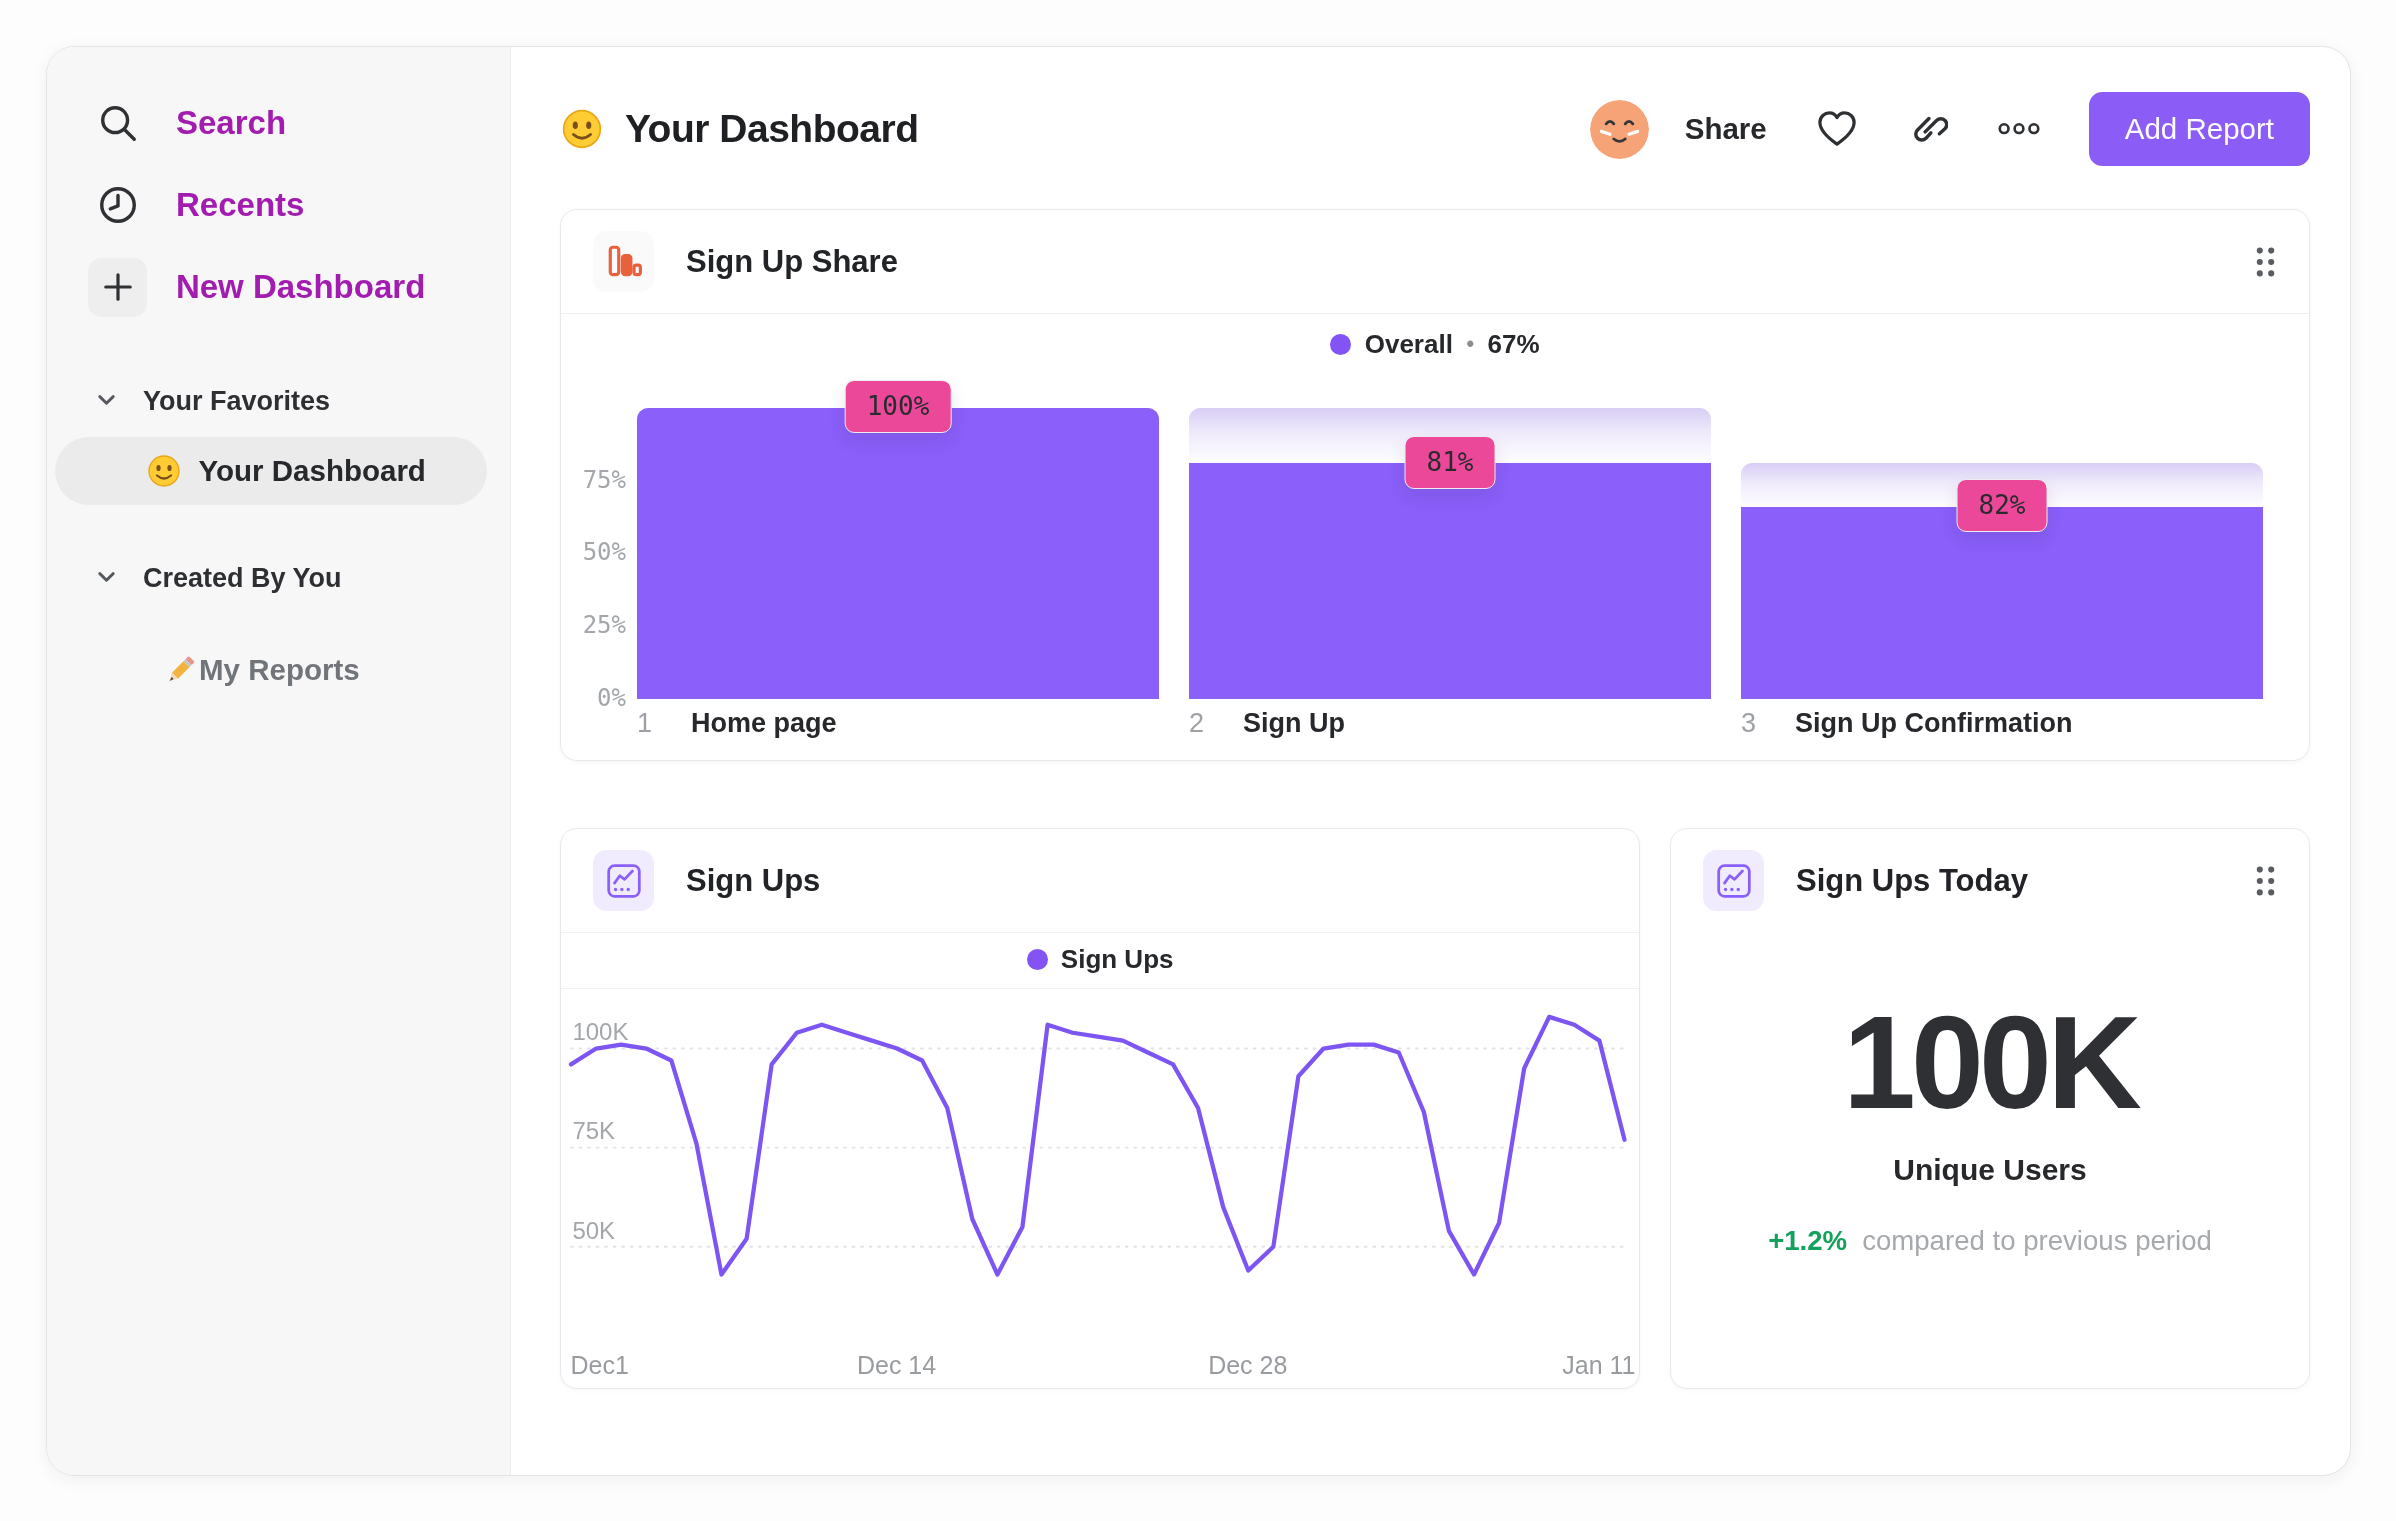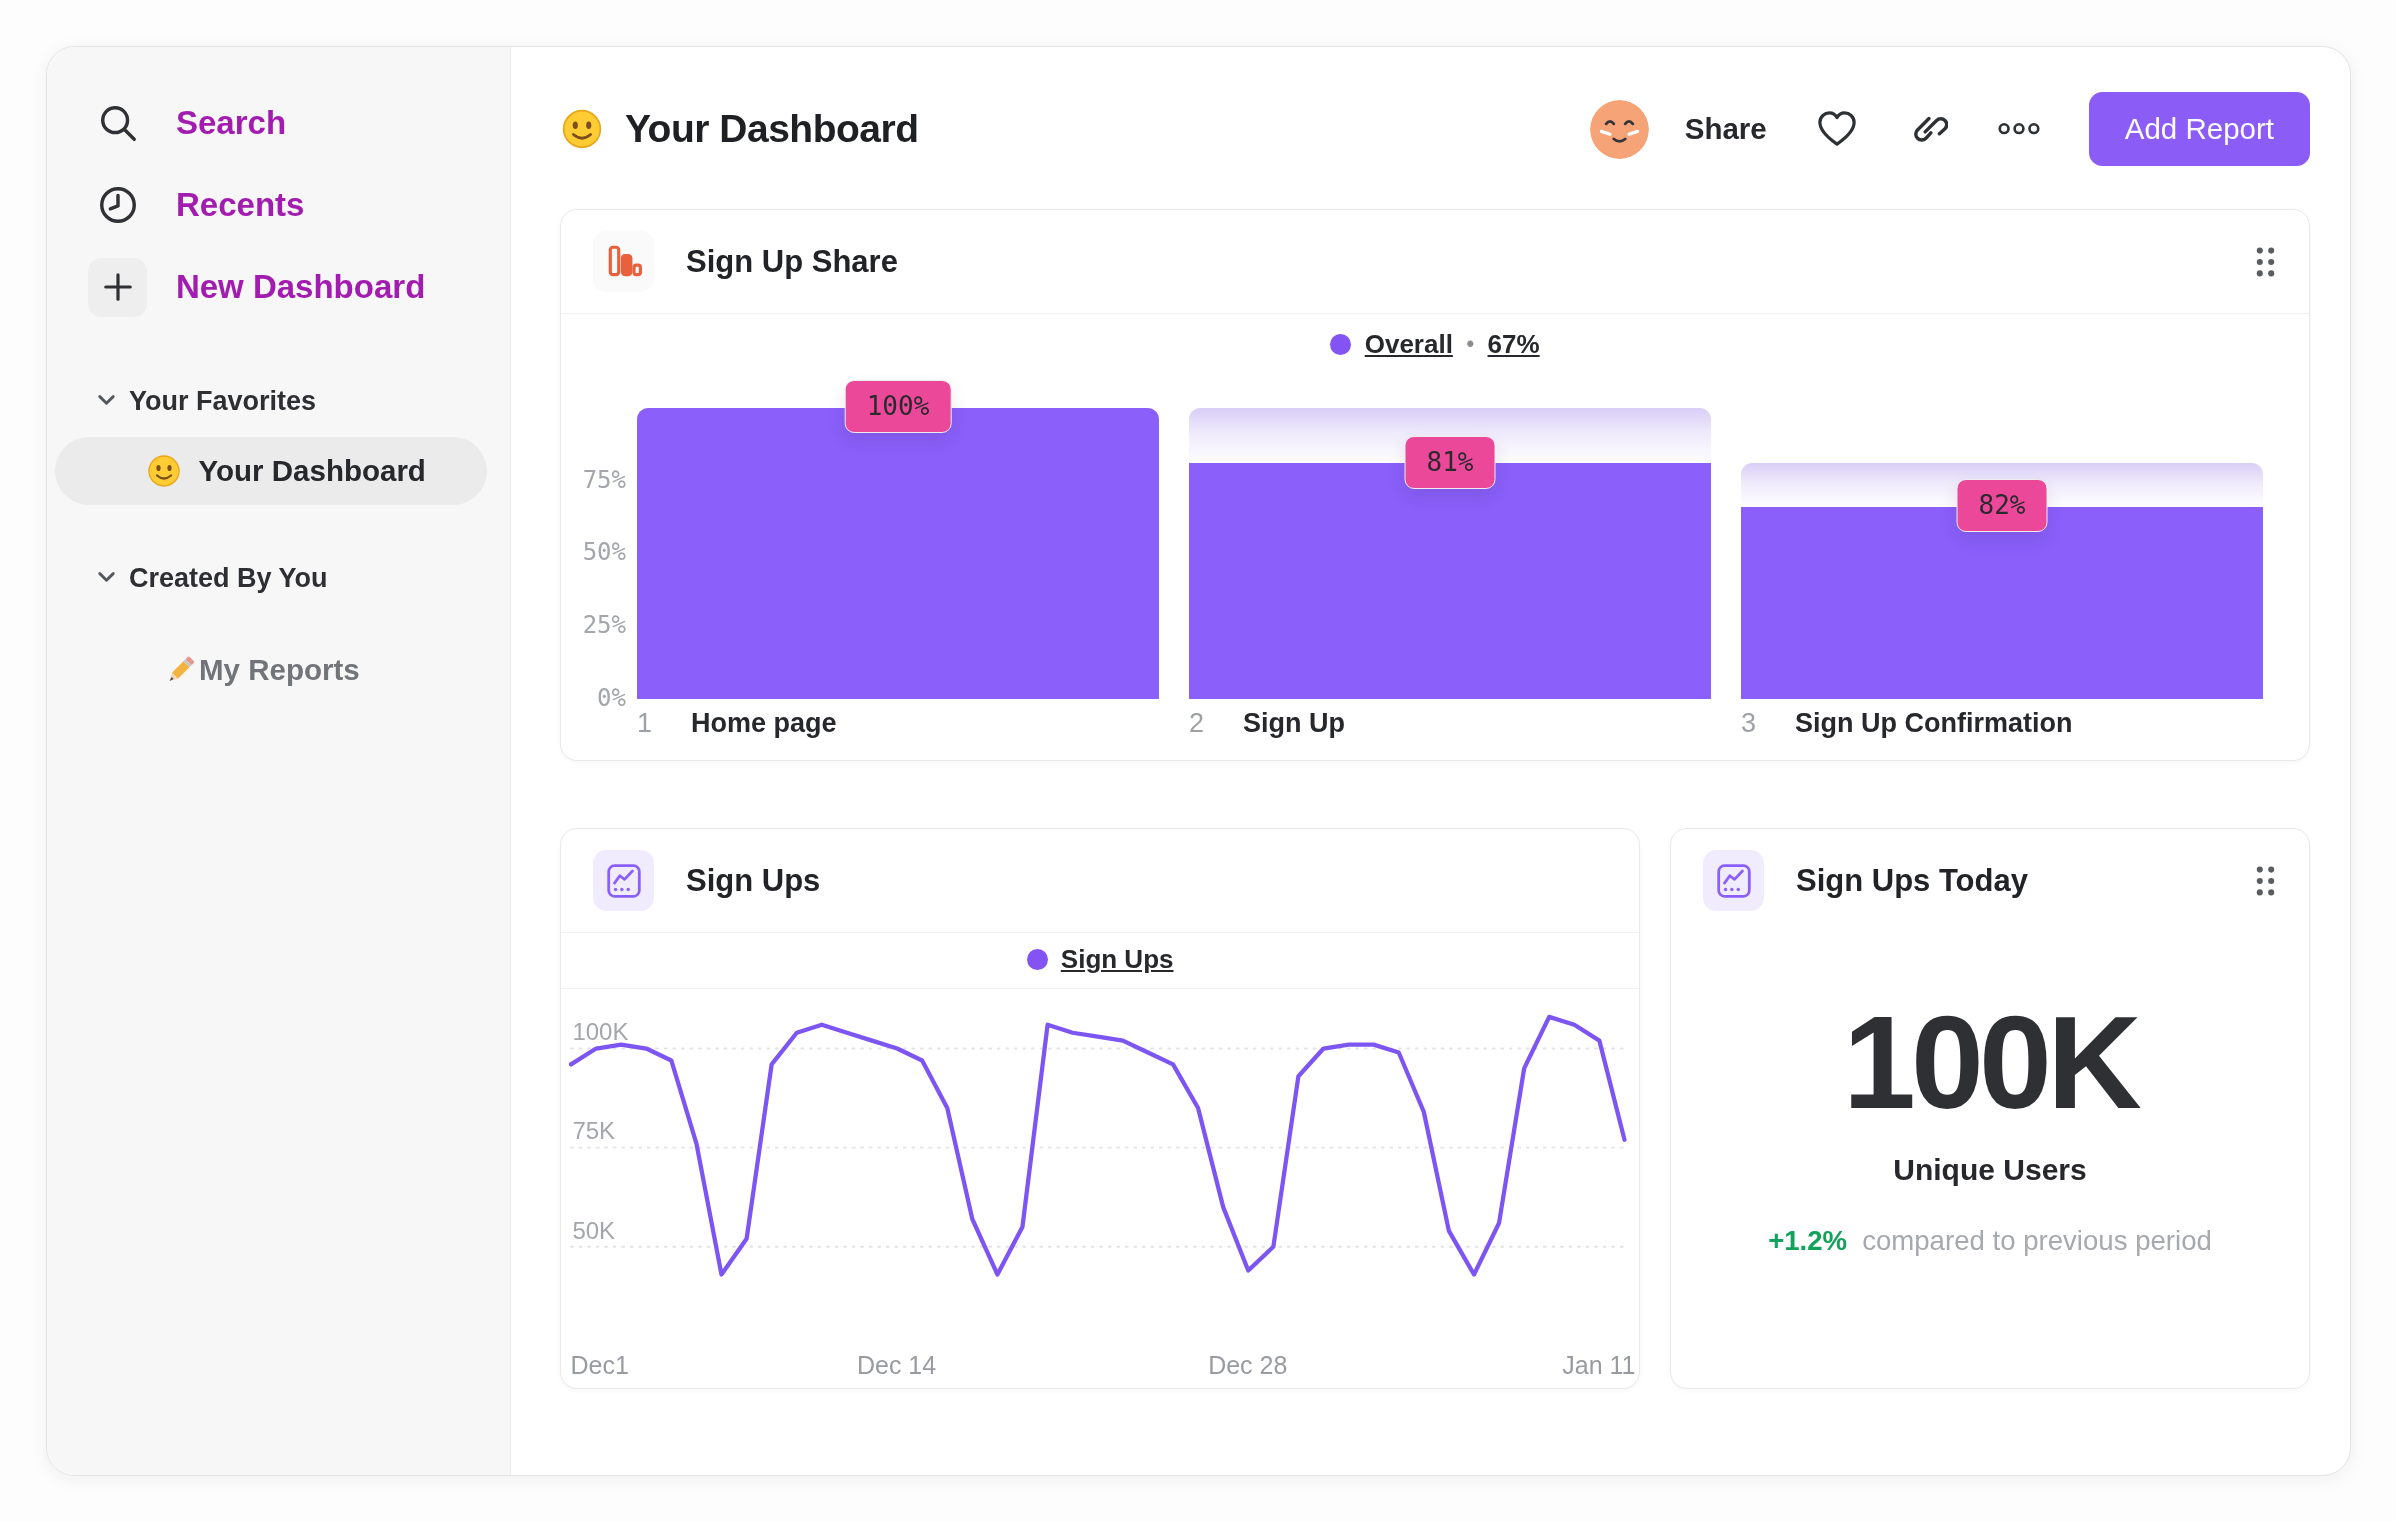--- a/index.html
+++ b/index.html
@@ -12,21 +12,21 @@
     box-shadow:0 3.8px 17px rgba(30,30,50,.06); display:flex; overflow:hidden; }
 
   
   .sidebar { width:464px; background:#f7f7f8; border-right:1px solid #ececef; padding-top:35px; flex:none; }
   .srow { display:flex; align-items:center; height:82px; padding-left:49px; cursor:pointer; }
   .srow .slabel { margin-left:36px; font-size:33px; font-weight:600; color:#a21caf; }
   .sicon { width:44px; height:44px; display:flex; align-items:center; justify-content:center; }
   .iconbox { width:59px; height:59px; background:#eeeeef; border-radius:13.3px; display:flex; align-items:center; justify-content:center; margin-left:-7.6px; }
   .iconbox + .slabel { margin-left:28.5px; }
   .sect { display:flex; align-items:center; height:42px; padding-left:48px; margin-top:52px; cursor:pointer; }
-  .sect .slabel { margin-left:11px; font-size:27px; font-weight:700; color:#2d2f32; }
+  .sect .slabel { margin-left:25px; font-size:27px; font-weight:700; color:#2d2f32; }
   .pill { display:flex; align-items:center; height:68px; margin:15px 23px 0 7.6px; padding-left:91px;
     background:#ebebec; border-radius:38px; cursor:pointer; }
   .pill .slabel { margin-left:17px; font-size:29.5px; font-weight:600; color:#26282b; }
   .subitem { display:flex; align-items:center; height:57px; margin-top:42px; padding-left:114px; cursor:pointer; }
   .subitem .slabel { font-size:29.5px; font-weight:600; color:#717479; }
 
   
   .main { flex:1; padding:45px 42px 0 49px; }
   .topbar { display:flex; align-items:center; height:74px; }
   .page-title { display:flex; align-items:center; gap:21px; }
@@ -42,21 +42,21 @@
   .card { background:#fff; border:1.9px solid #e9e9ec; border-radius:17px; box-shadow:0 1.9px 5.7px rgba(40,40,70,.03); }
   .card-head { display:flex; align-items:center; padding:21px 32px; height:103px; }
   .chip { width:61px; height:61px; border-radius:13.3px; display:flex; align-items:center; justify-content:center; flex:none; }
   .chip.orange { background:#fbfafa; }
   .chip.purple { background:#f1ecfd; }
   .card-title { margin-left:32px; font-size:31px; font-weight:700; color:#212326; }
   .drag { margin-left:auto; cursor:grab; display:flex; }
   .divider { height:1px; background:#f0f0f2; }
   .legend { display:flex; align-items:center; justify-content:center; gap:13.3px; height:42px; margin-top:9.5px; }
   .ldot { width:21px; height:21px; border-radius:50%; background:#8353f4; }
-  .ltext { font-size:26px; font-weight:600; color:#26282b;text-decoration:underline; }
+  .ltext { font-size:26px; font-weight:600; color:#26282b; }
   .lsep { color:#8a8d92; font-size:23px; }
 
   
   .funnel-card { width:1750px; height:552px; margin-top:43px; }
   .funnel-plot { position:relative; margin:42px 46px 0 76px; height:291px; display:flex; gap:30px; align-items:flex-end; }
   .f-ytick { position:absolute; left:-68px; width:57px; text-align:right; font-family:"DejaVu Sans Mono",monospace;
     font-size:24px; color:#a3a6ab; line-height:28.5px; }
   .funnel-col { flex:1; position:relative; }
   .funnel-col .grad { width:100%; background:linear-gradient(180deg,#d8cef6 0%,#efeafb 45%,#fefeff 100%); border-radius:11.4px 11.4px 0 0; }
   .funnel-col .solid { width:100%; background:#8a5ffa; }

